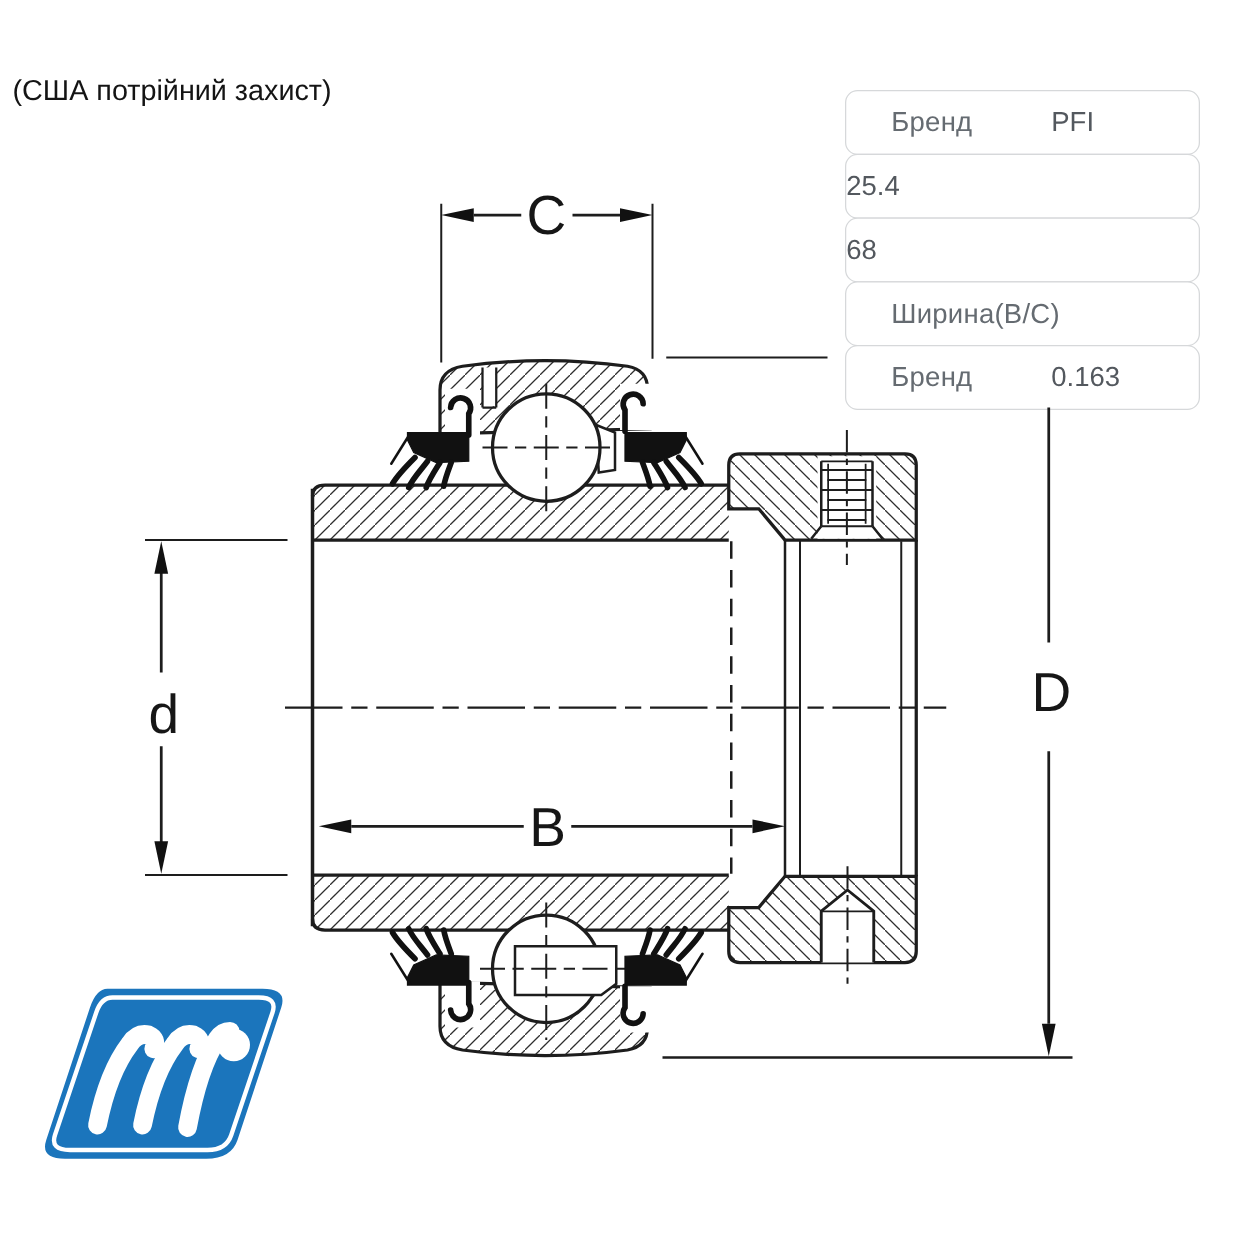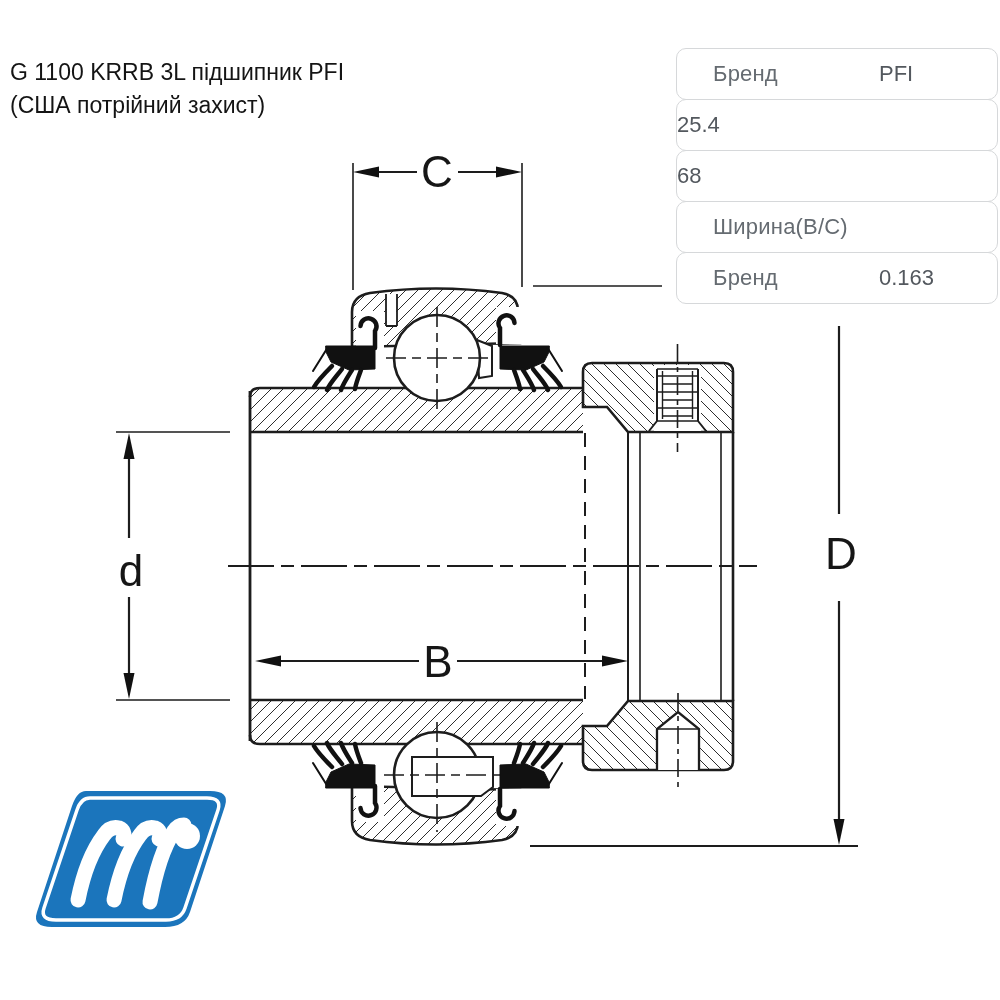--- a/index.html
+++ b/index.html
@@ -1,35 +1,34 @@
 <!DOCTYPE html>
 <html><head>
 <meta charset="utf-8">
 <style>
   html,body{margin:0;padding:0;background:#ffffff;}
   .canvas{position:relative;width:1000px;height:1000px;background:#ffffff;overflow:hidden;
           font-family:"Liberation Sans",sans-serif;}
   .title{position:absolute;left:10px;top:56px;font-size:23px;line-height:33px;color:#141414;}
-  .spec-table{position:absolute;left:676px;top:48px;width:322px;}
+  .spec-table{position:absolute;left:676px;top:72px;width:284px;}
   .spec-row{box-sizing:border-box;height:52px;margin-top:-1px;border:1px solid #d6d8da;
             border-radius:10px;display:flex;align-items:center;background:#fff;}
   .spec-row:first-child{margin-top:0;}
   .spec-label{flex:1;padding-left:36px;font-size:22px;color:#656b71;letter-spacing:.2px;}
   .spec-value{flex:0 0 118px;font-size:22px;color:#53585e;}
   svg.drawing{position:absolute;left:0;top:0;}
   svg text.dim{font-family:"Liberation Sans",sans-serif;fill:#161616;font-size:44px;}
   .sr{position:absolute;width:1px;height:1px;overflow:hidden;clip:rect(0 0 0 0);white-space:nowrap;}
 </style>
 </head>
 <body>
 
 <div class="canvas">
 
   <div class="title">
-    <div>G 1100 KRRB 3L підшипник PFI</div>
     <div>(США потрійний захист)</div>
   </div>
 
   <div class="spec-table">
     <div class="spec-row">
       <span class="spec-label">Бренд</span>
       <span class="spec-value">PFI</span>
     </div>
     <div class="spec-row">
       <span class="spec-value">25.4</span>

